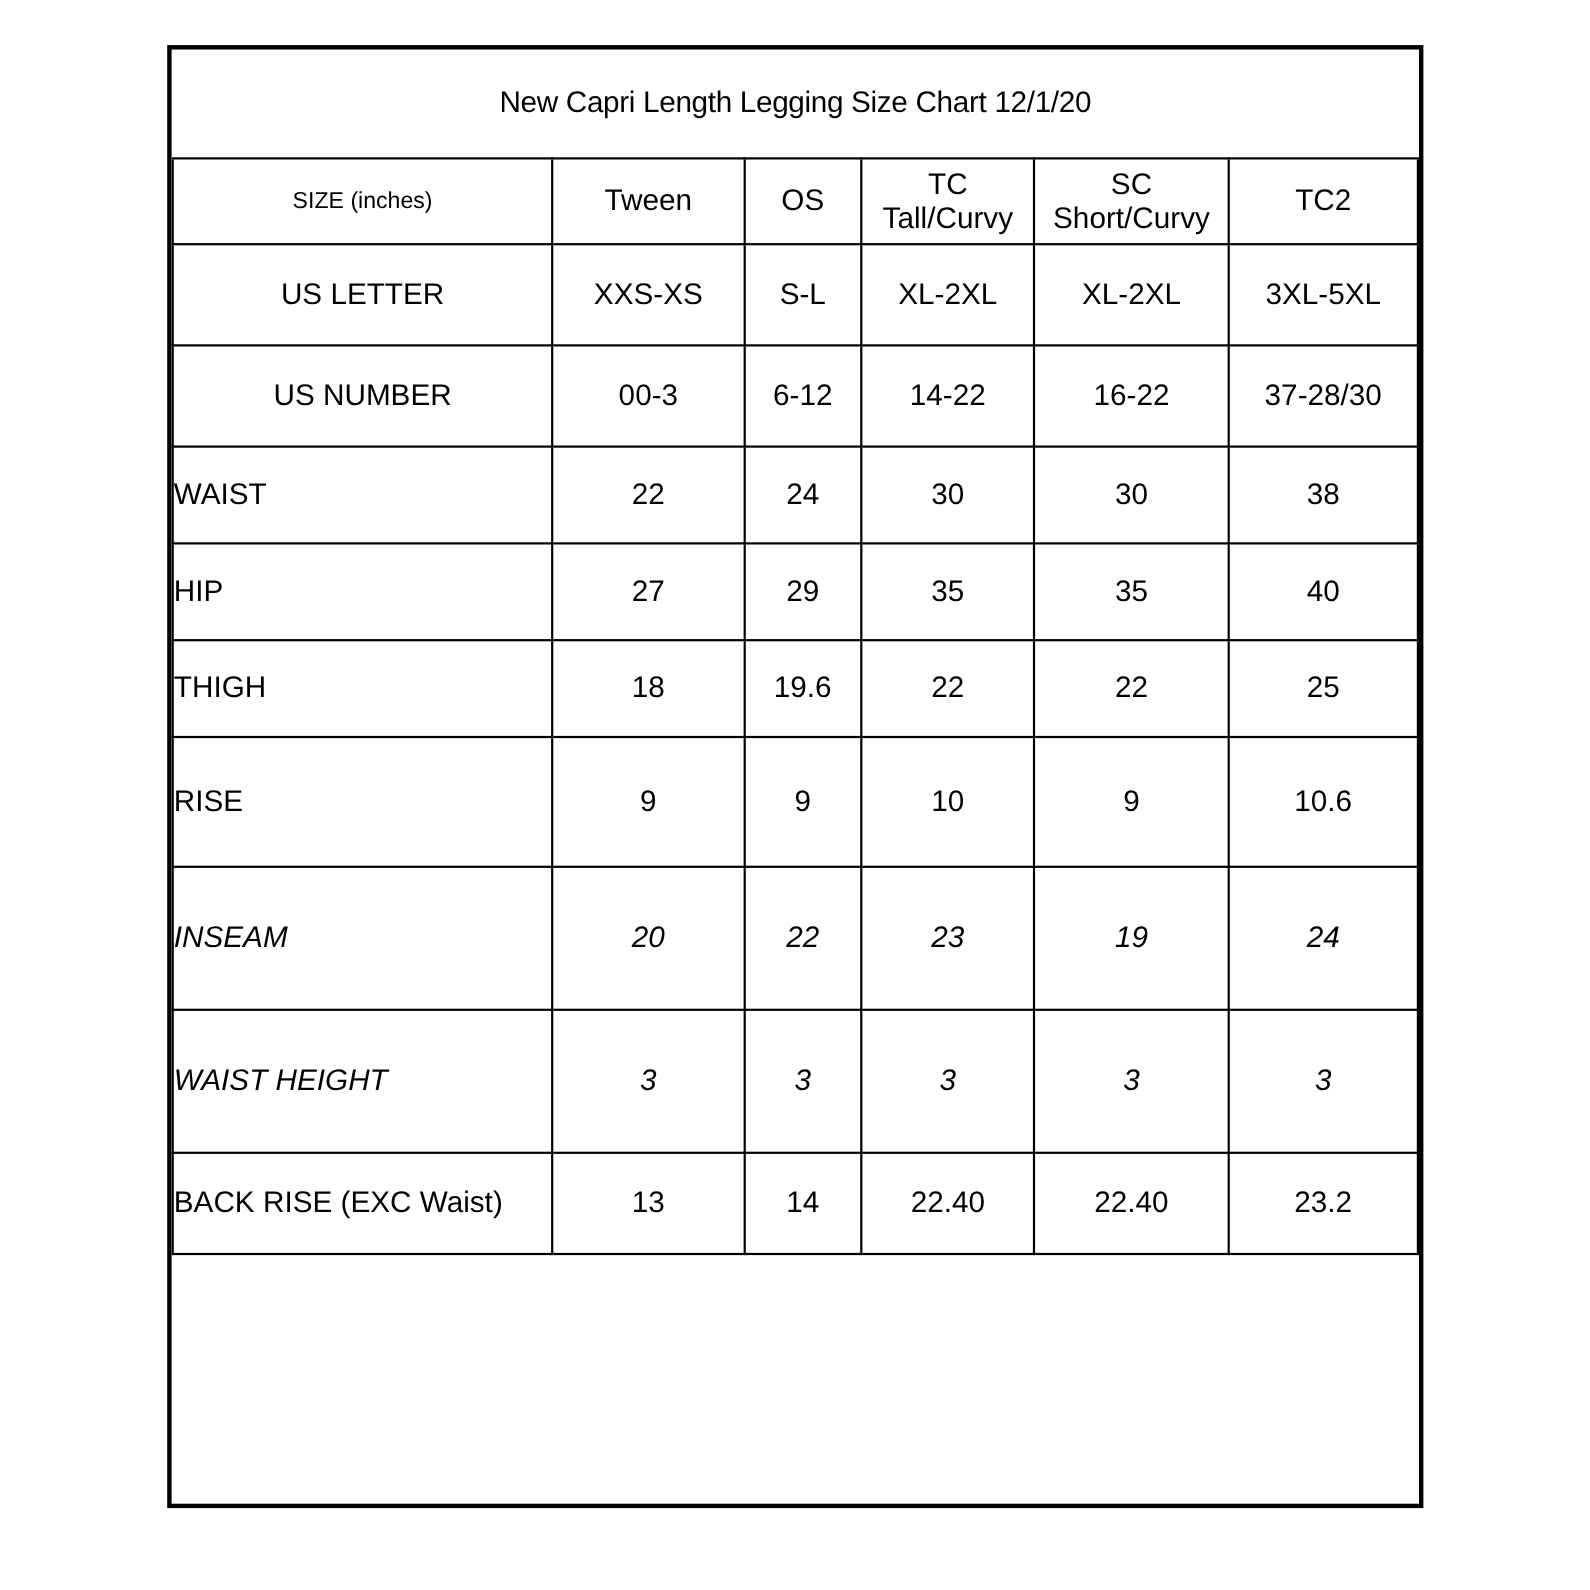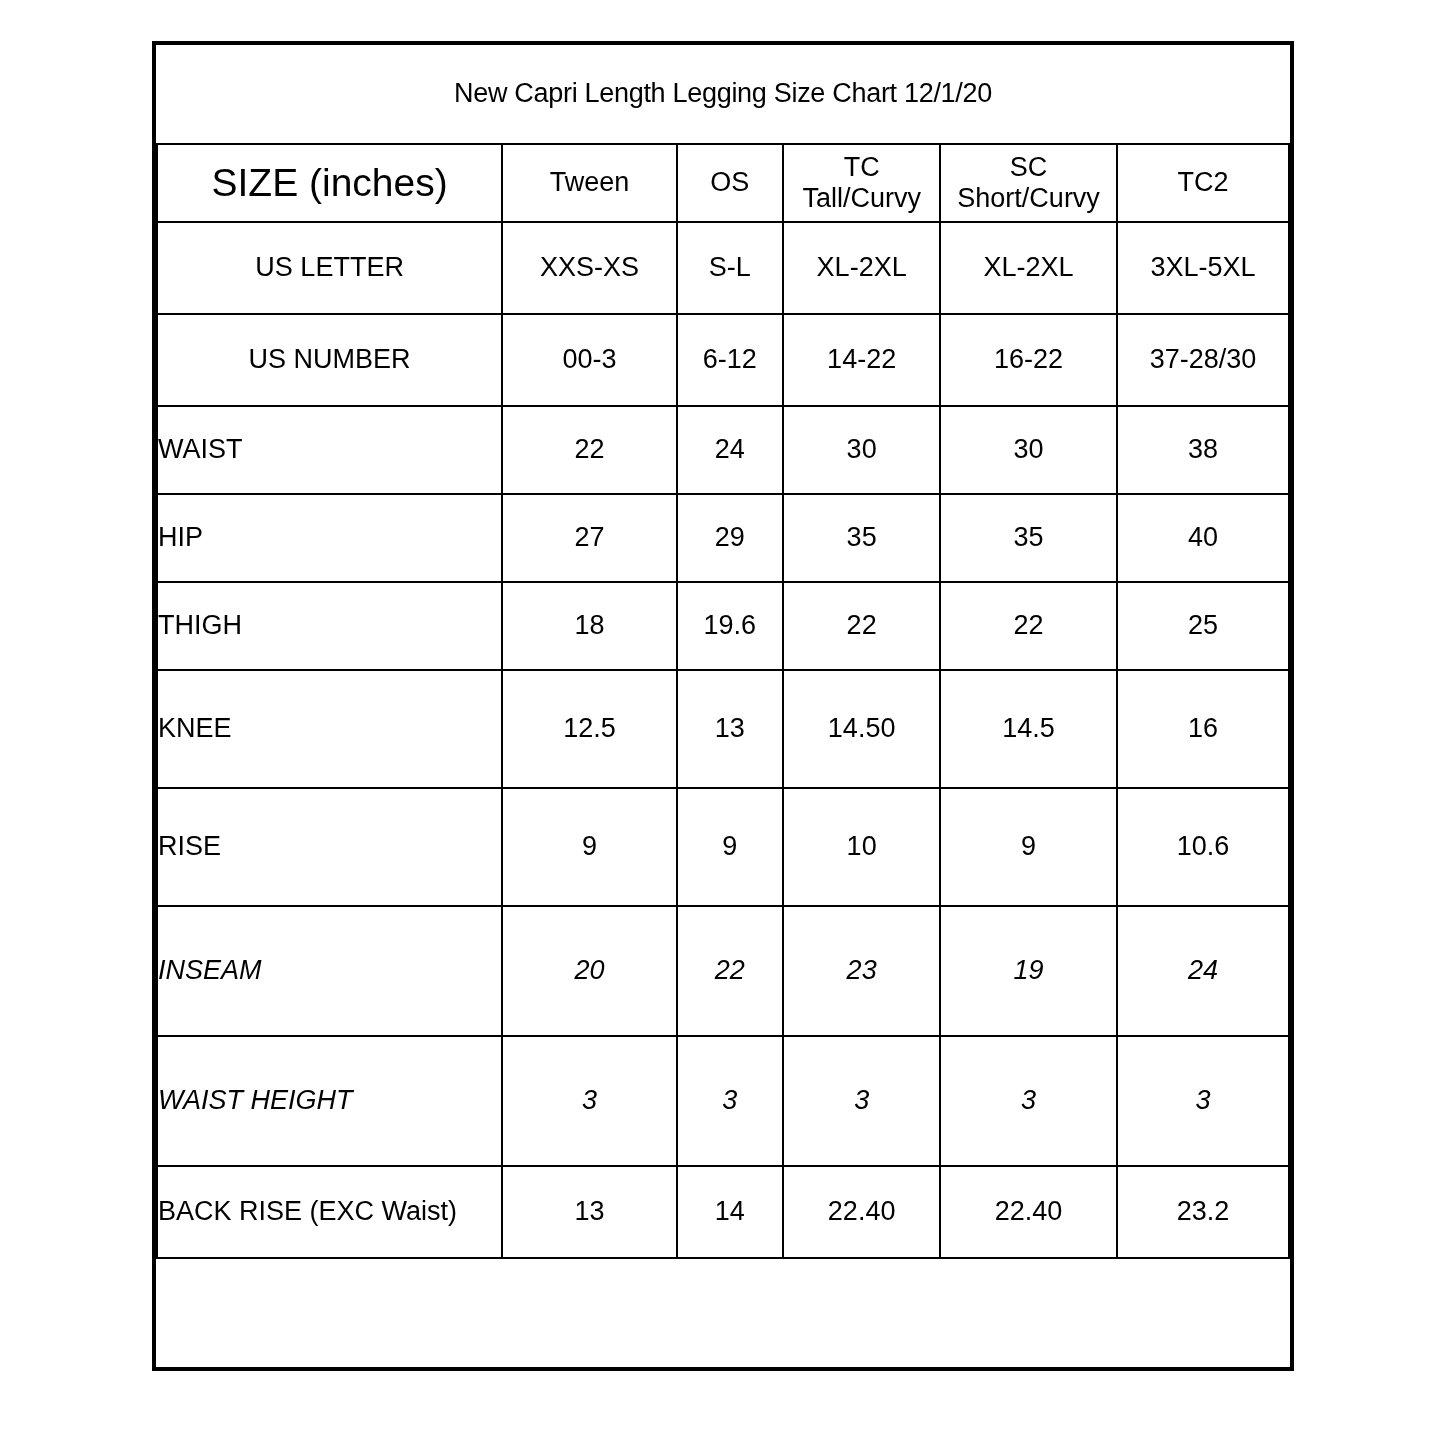--- a/index.html
+++ b/index.html
@@ -49,21 +49,21 @@
     font-size: 45px;
     height: 98px;
     white-space: nowrap;
     letter-spacing: -0.3px;
   }
   .hdr-row td {
     height: 76px;
     text-align: center;
   }
   .hdr-row td.label-cell {
-    font-size: 39px;
+    font-size: 21px;
   }
   .two-line {
     font-size: 27px;
     line-height: 1.12;
   }
   .two-line .l1 { display: block; }
   .two-line .l2 { display: block; }
 
   .label-cell {
     text-align: left;
@@ -165,28 +165,20 @@
 
         <tr class="r-m">
           <td class="label-cell nudge-mid">THIGH</td>
           <td class="val nudge-bot">18</td>
           <td class="val nudge-bot">19.6</td>
           <td class="val nudge-bot">22</td>
           <td class="val nudge-bot">22</td>
           <td class="val nudge-bot">25</td>
         </tr>
 
-        <tr class="r-tall">
-          <td class="label-cell nudge-mid">KNEE</td>
-          <td class="val nudge-bot">12.5</td>
-          <td class="val nudge-bot">13</td>
-          <td class="val nudge-bot">14.50</td>
-          <td class="val nudge-bot">14.5</td>
-          <td class="val nudge-bot">16</td>
-        </tr>
 
         <tr class="r-tall">
           <td class="label-cell nudge-mid">RISE</td>
           <td class="val nudge-bot">9</td>
           <td class="val nudge-bot">9</td>
           <td class="val nudge-bot">10</td>
           <td class="val nudge-bot">9</td>
           <td class="val nudge-bot">10.6</td>
         </tr>
 

